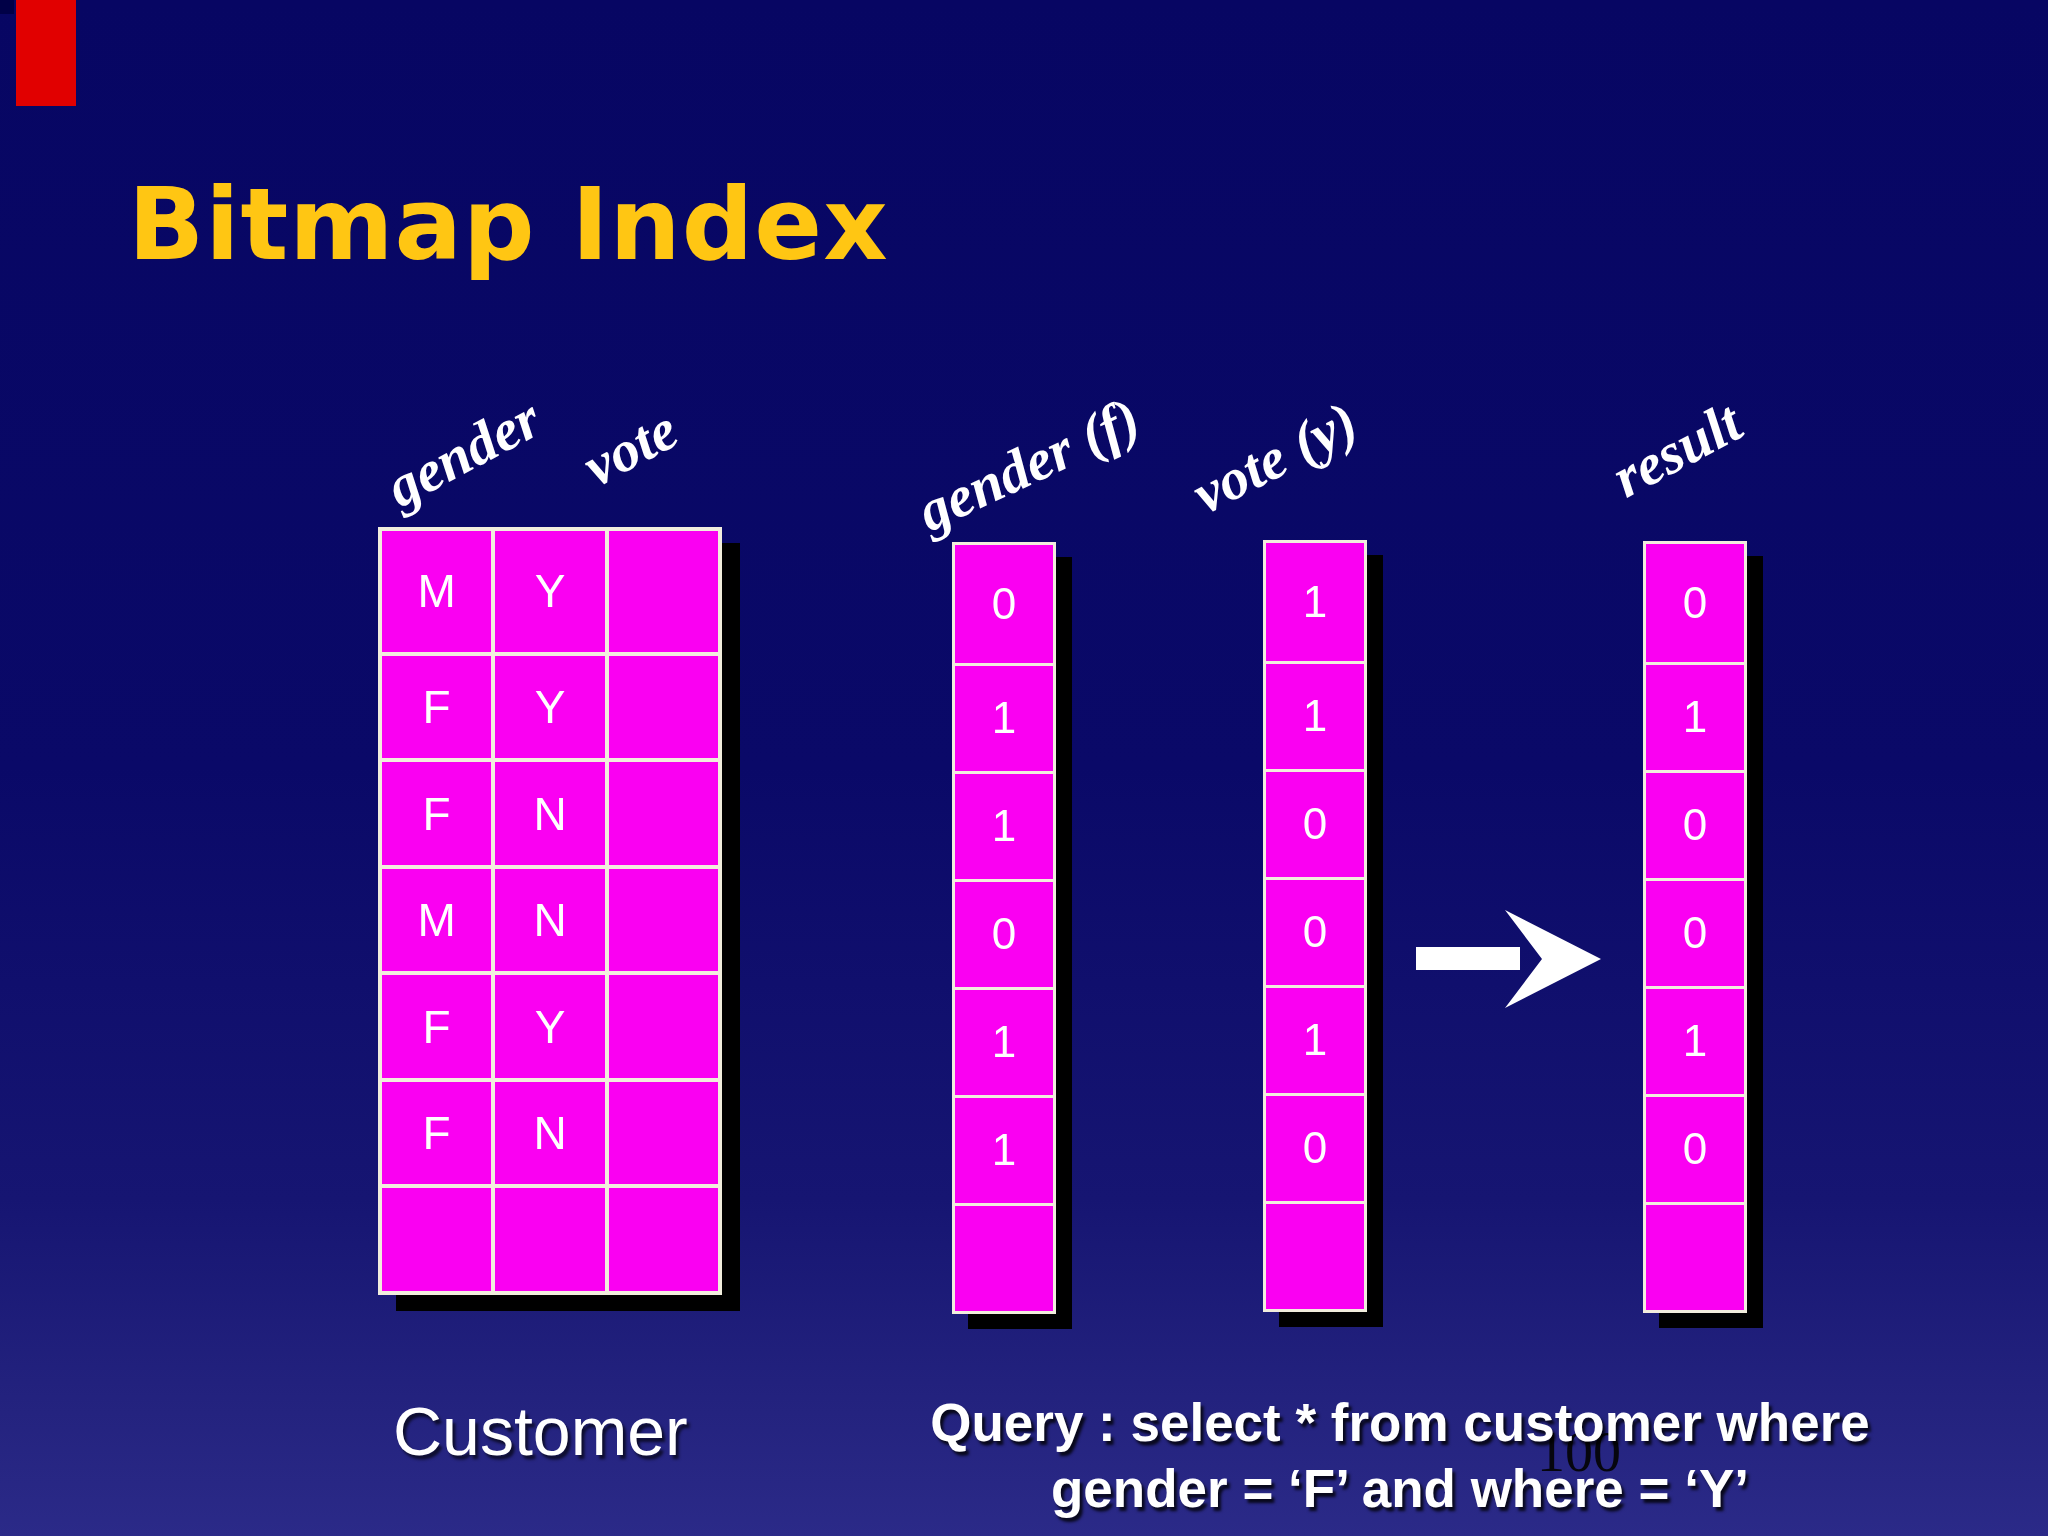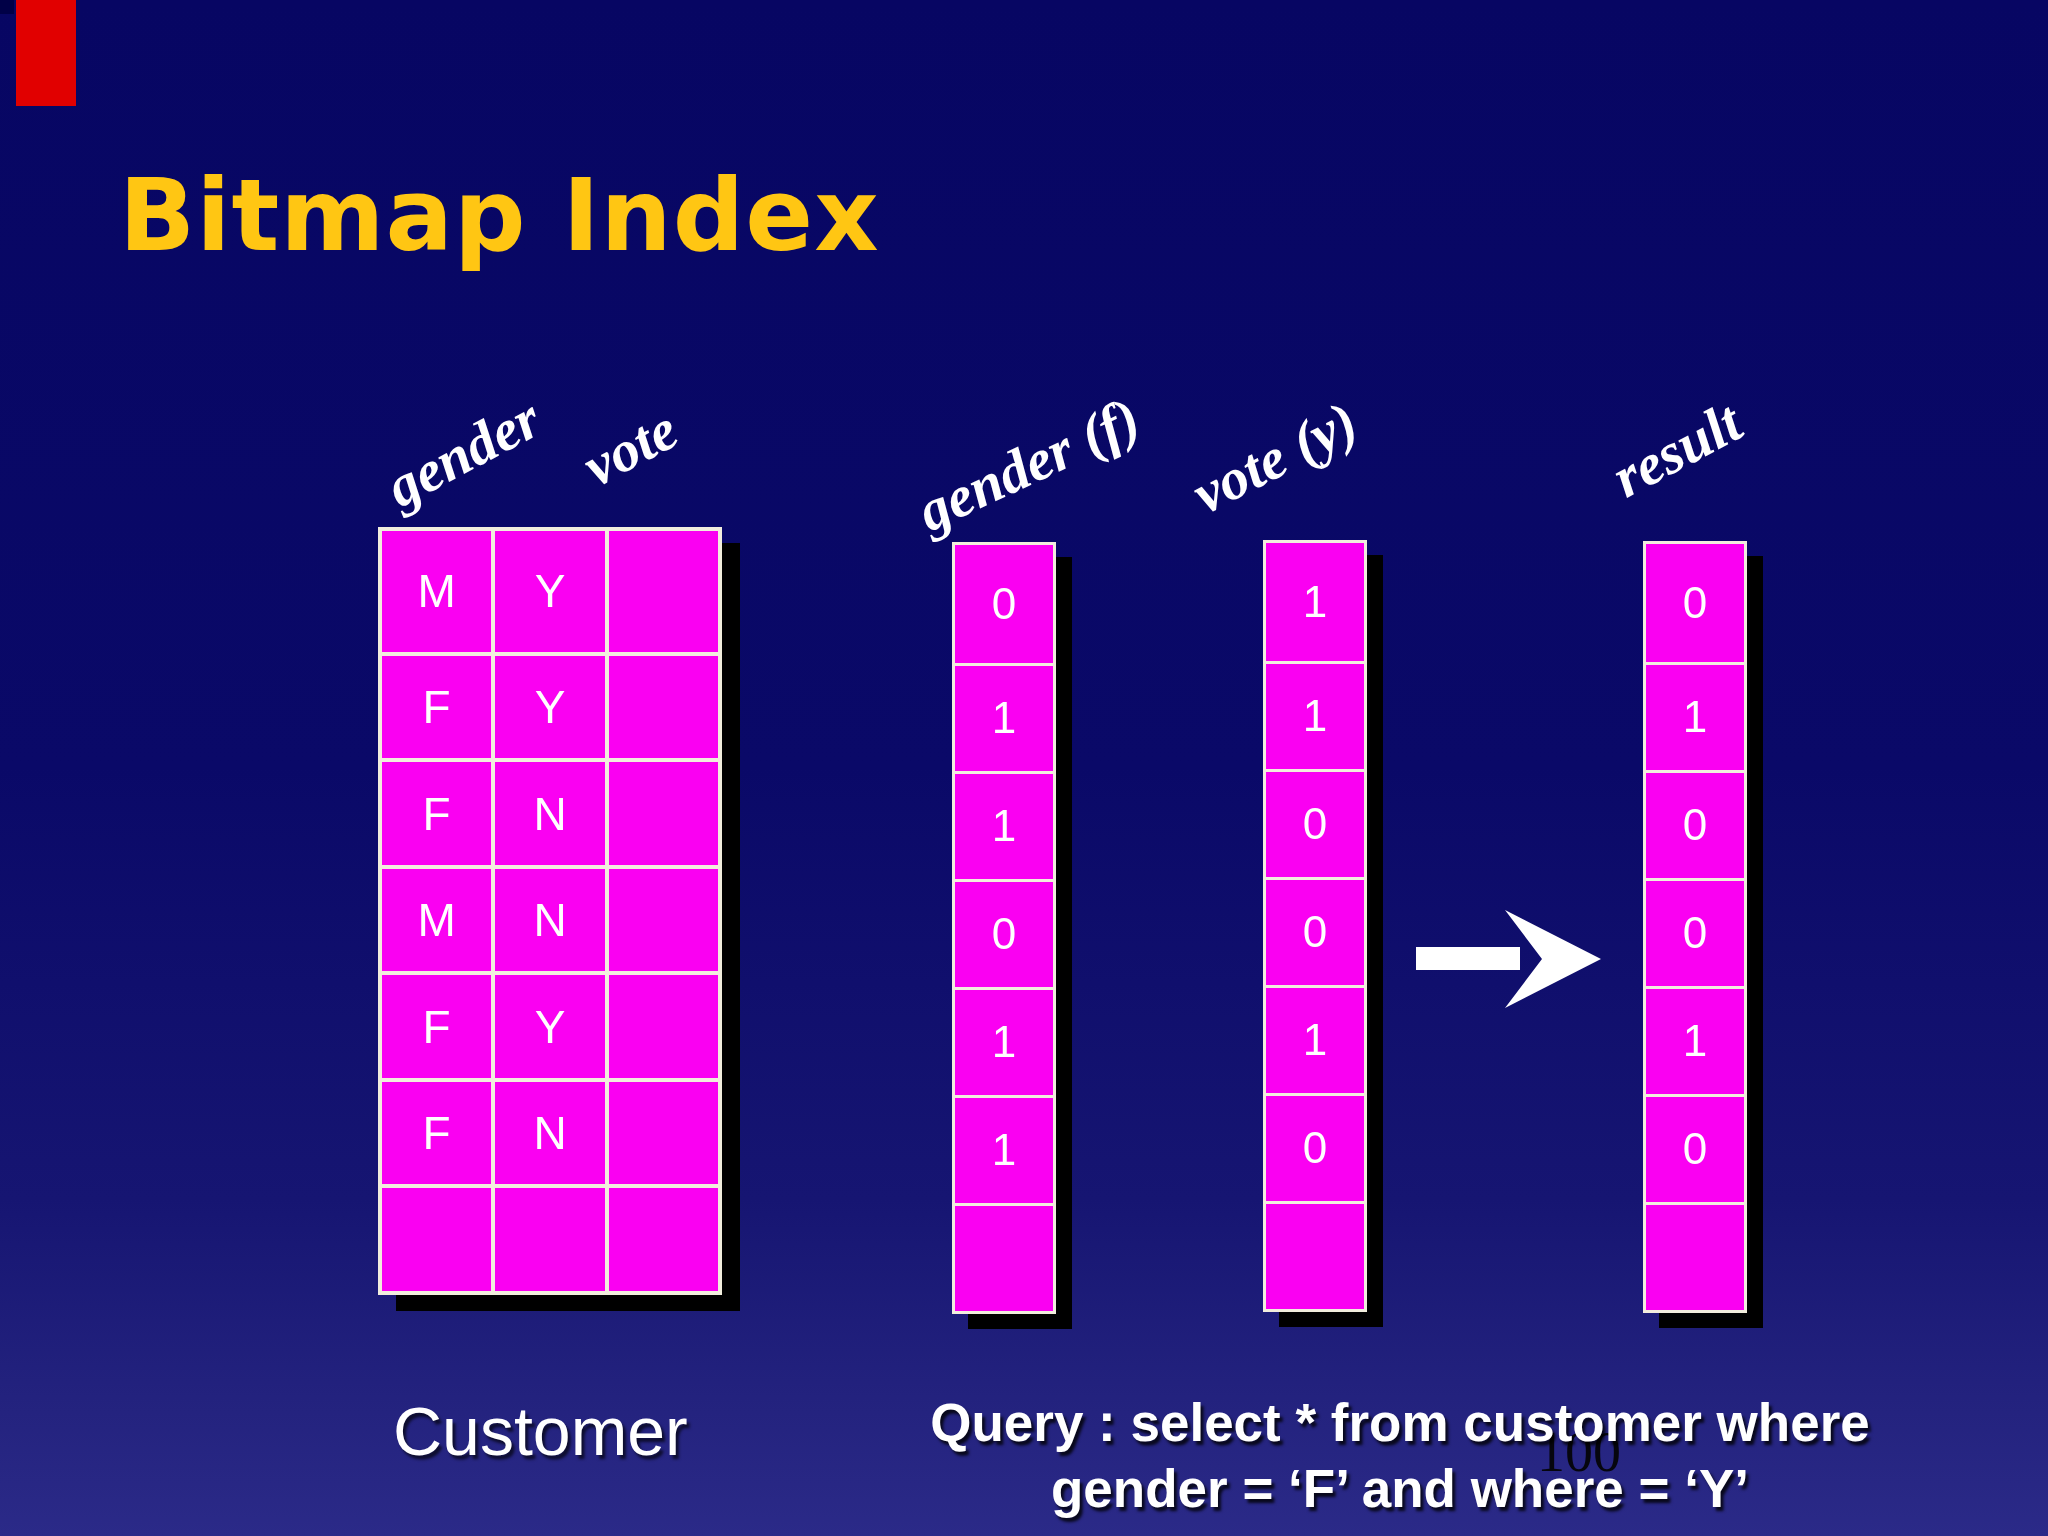--- a/index.html
+++ b/index.html
@@ -4,21 +4,21 @@
 <style>
   html,body{margin:0;padding:0;background:#000;}
   .slide{
     position:relative;width:2048px;height:1536px;overflow:hidden;
     background:linear-gradient(180deg,#070663 0%,#0a0968 50%,#161572 78%,#24237f 92%,#2b2a88 100%);
     font-family:"Liberation Sans",sans-serif;
   }
   .corner-dark{position:absolute;left:0;top:0;width:14px;height:14px;background:#000047;}
   .corner-red{position:absolute;left:16px;top:0;width:60px;height:106px;background:#e10000;}
   .title{
-    position:absolute;left:112px;top:150px;margin:7px;
+    position:absolute;left:112px;top:150px;margin:16px;
     font-family:"DejaVu Sans",sans-serif;font-weight:700;font-size:100px;
     color:#ffc613;letter-spacing:1px;white-space:nowrap;
   }
   .rot-label{
     position:absolute;color:#ffffff;white-space:nowrap;
     font-family:"Liberation Serif",serif;font-style:italic;font-weight:700;font-size:58px;
     transform-origin:50% 50%;
   }
   #lbl-gender{left:381px;top:419px;transform:rotate(-28deg);}
   #lbl-vote{left:582px;top:414px;transform:rotate(-28deg);}

